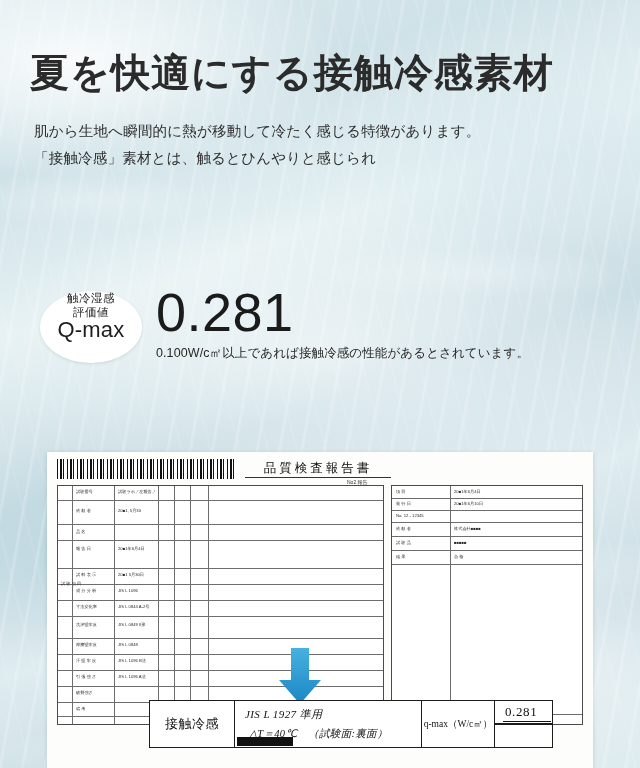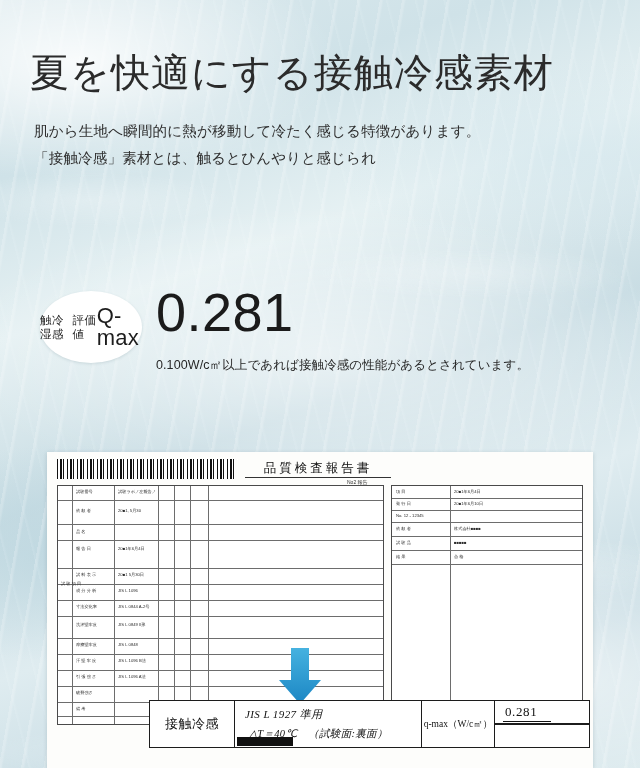--- a/index.html
+++ b/index.html
@@ -49,21 +49,21 @@
       radial-gradient(ellipse 220px 34px at 25% 90%, rgba(255,255,255,0.4), rgba(255,255,255,0) 72%);
   }
 
   .headline {
     position: absolute;
     left: 30px;
     top: 46px;
     font-size: 39px;
     letter-spacing: 1px;
     color: #2b2b2b;
-    font-weight: 400;
+    font-weight: 700;
     white-space: nowrap;
   }
   .lede {
     position: absolute;
     left: 34px;
     top: 118px;
     color: #2e2e2e;
     font-size: 14.5px;
     line-height: 27px;
     letter-spacing: 0.2px;
@@ -77,23 +77,23 @@
     display: flex;
     align-items: flex-start;
   }
   .qmax-badge {
     width: 102px;
     height: 72px;
     border-radius: 50%;
     background: #ffffff;
     box-shadow: 0 1px 3px rgba(80,110,120,0.18);
     display: flex;
-    flex-direction: row;
+    flex-direction: column;
     align-items: center;
-    justify-content: space-between;
+    justify-content: flex-start;
     margin-top: 8px;
   }
   .qmax-badge .l1, .qmax-badge .l2 {
     font-size: 11.5px;
     color: #232323;
     line-height: 14px;
     letter-spacing: 0.5px;
   }
   .qmax-badge .l3 {
     font-size: 22px;
@@ -107,21 +107,21 @@
   .qmax-value {
     font-size: 54px;
     line-height: 58px;
     color: #1b1b1b;
     font-weight: 400;
     letter-spacing: 0.5px;
   }
   .qmax-note {
     font-size: 12.5px;
     color: #262626;
-    margin-top: 16px;
+    margin-top: 4px;
     letter-spacing: 0.1px;
     white-space: nowrap;
   }
 
   
   .report {
     position: absolute;
     left: 47px;
     top: 404px;
     width: 546px;
@@ -216,21 +216,21 @@
     left: 232px;
     top: 196px;
     width: 42px;
     height: 56px;
   }
 
   .result-box {
     position: absolute;
     left: 102px;
     top: 248px;
-    width: 441px;
+    width: 404px;
     height: 48px;
     border: 1.6px solid #1c1c1c;
     box-sizing: border-box;
     background: #fff;
     display: flex;
   }
   .rb-c1 {
     width: 84px;
     border-right: 1.6px solid #1c1c1c;
     display: flex;

